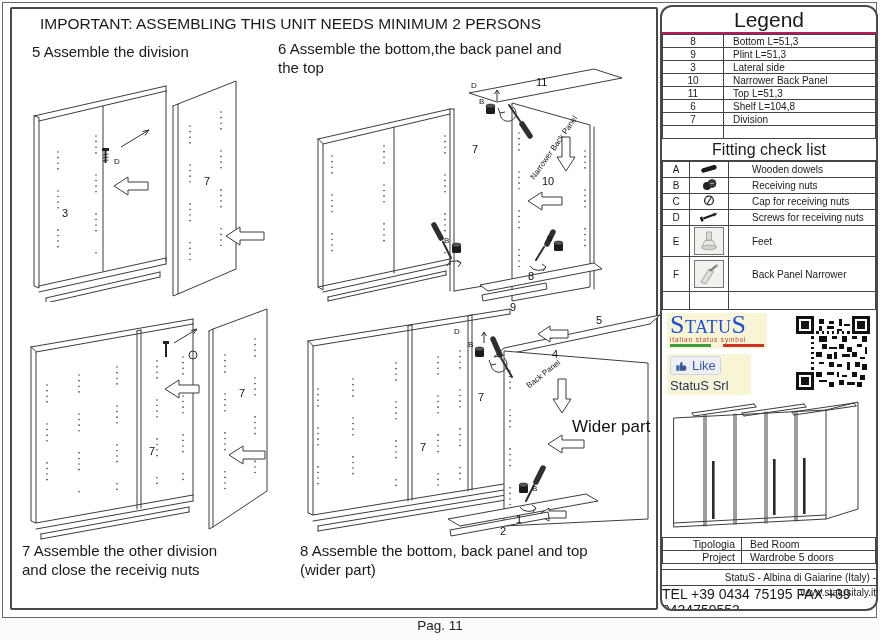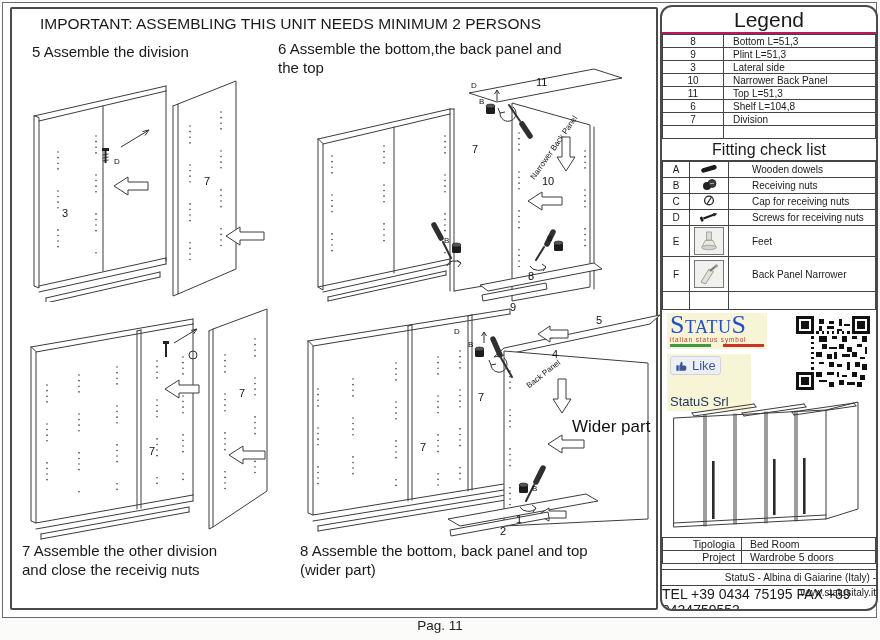--- a/index.html
+++ b/index.html
@@ -43,21 +43,21 @@
   .logo-box{background:#f7f5d6;padding:1px 3px 2px 3px;width:94px}
   .logo-name{font-family:"Liberation Serif","DejaVu Serif",serif;font-variant:small-caps;font-size:26px;line-height:22px;color:#1d4ed8;letter-spacing:0.5px}
   .logo-tag{font-size:6.4px;color:#c0392b;letter-spacing:0.9px;line-height:7px;white-space:nowrap}
   .logo-stripe{display:flex;height:3px;margin-top:1px}
   .logo-stripe .g{flex:1;background:#3f9b3f}
   .logo-stripe .w{width:12px}
   .logo-stripe .r{flex:1;background:#cc3326}
   .like-box{background:#f7f5d6;margin-top:5px;padding:2px 3px;width:78px}
   .like-row{display:flex;align-items:center;gap:3px;background:#edeff5;border:1px solid #cdd3e0;border-radius:3px;padding:1px 4px;width:fit-content}
   .like-label{color:#3b5998;font-size:13px;line-height:15px}
-  .company{color:#1d3359;font-size:13px;margin-top:19px}
+  .company{color:#1d3359;font-size:13px;margin-top:3px}
   .qr{margin-left:auto;padding-top:3px;padding-right:2px}
   .wardrobe{height:140px;text-align:center;padding-top:2px}
   .info td{height:12px;font-size:10.5px}
   .info .c1{width:72px;text-align:right;padding:0 6px 0 0}
   .info .c2{padding:0 0 0 8px}
   .gap{height:5px;border-bottom:1px solid #444}
   .addr{font-size:10px;text-align:right;line-height:15px;height:15px;border-bottom:1px solid #444}
   .phone{font-size:14px;text-align:left;line-height:16px;height:16px}
   .footer{position:absolute;left:0;top:618px;width:880px;text-align:center;font-size:13.5px;color:#222}
 </style>

